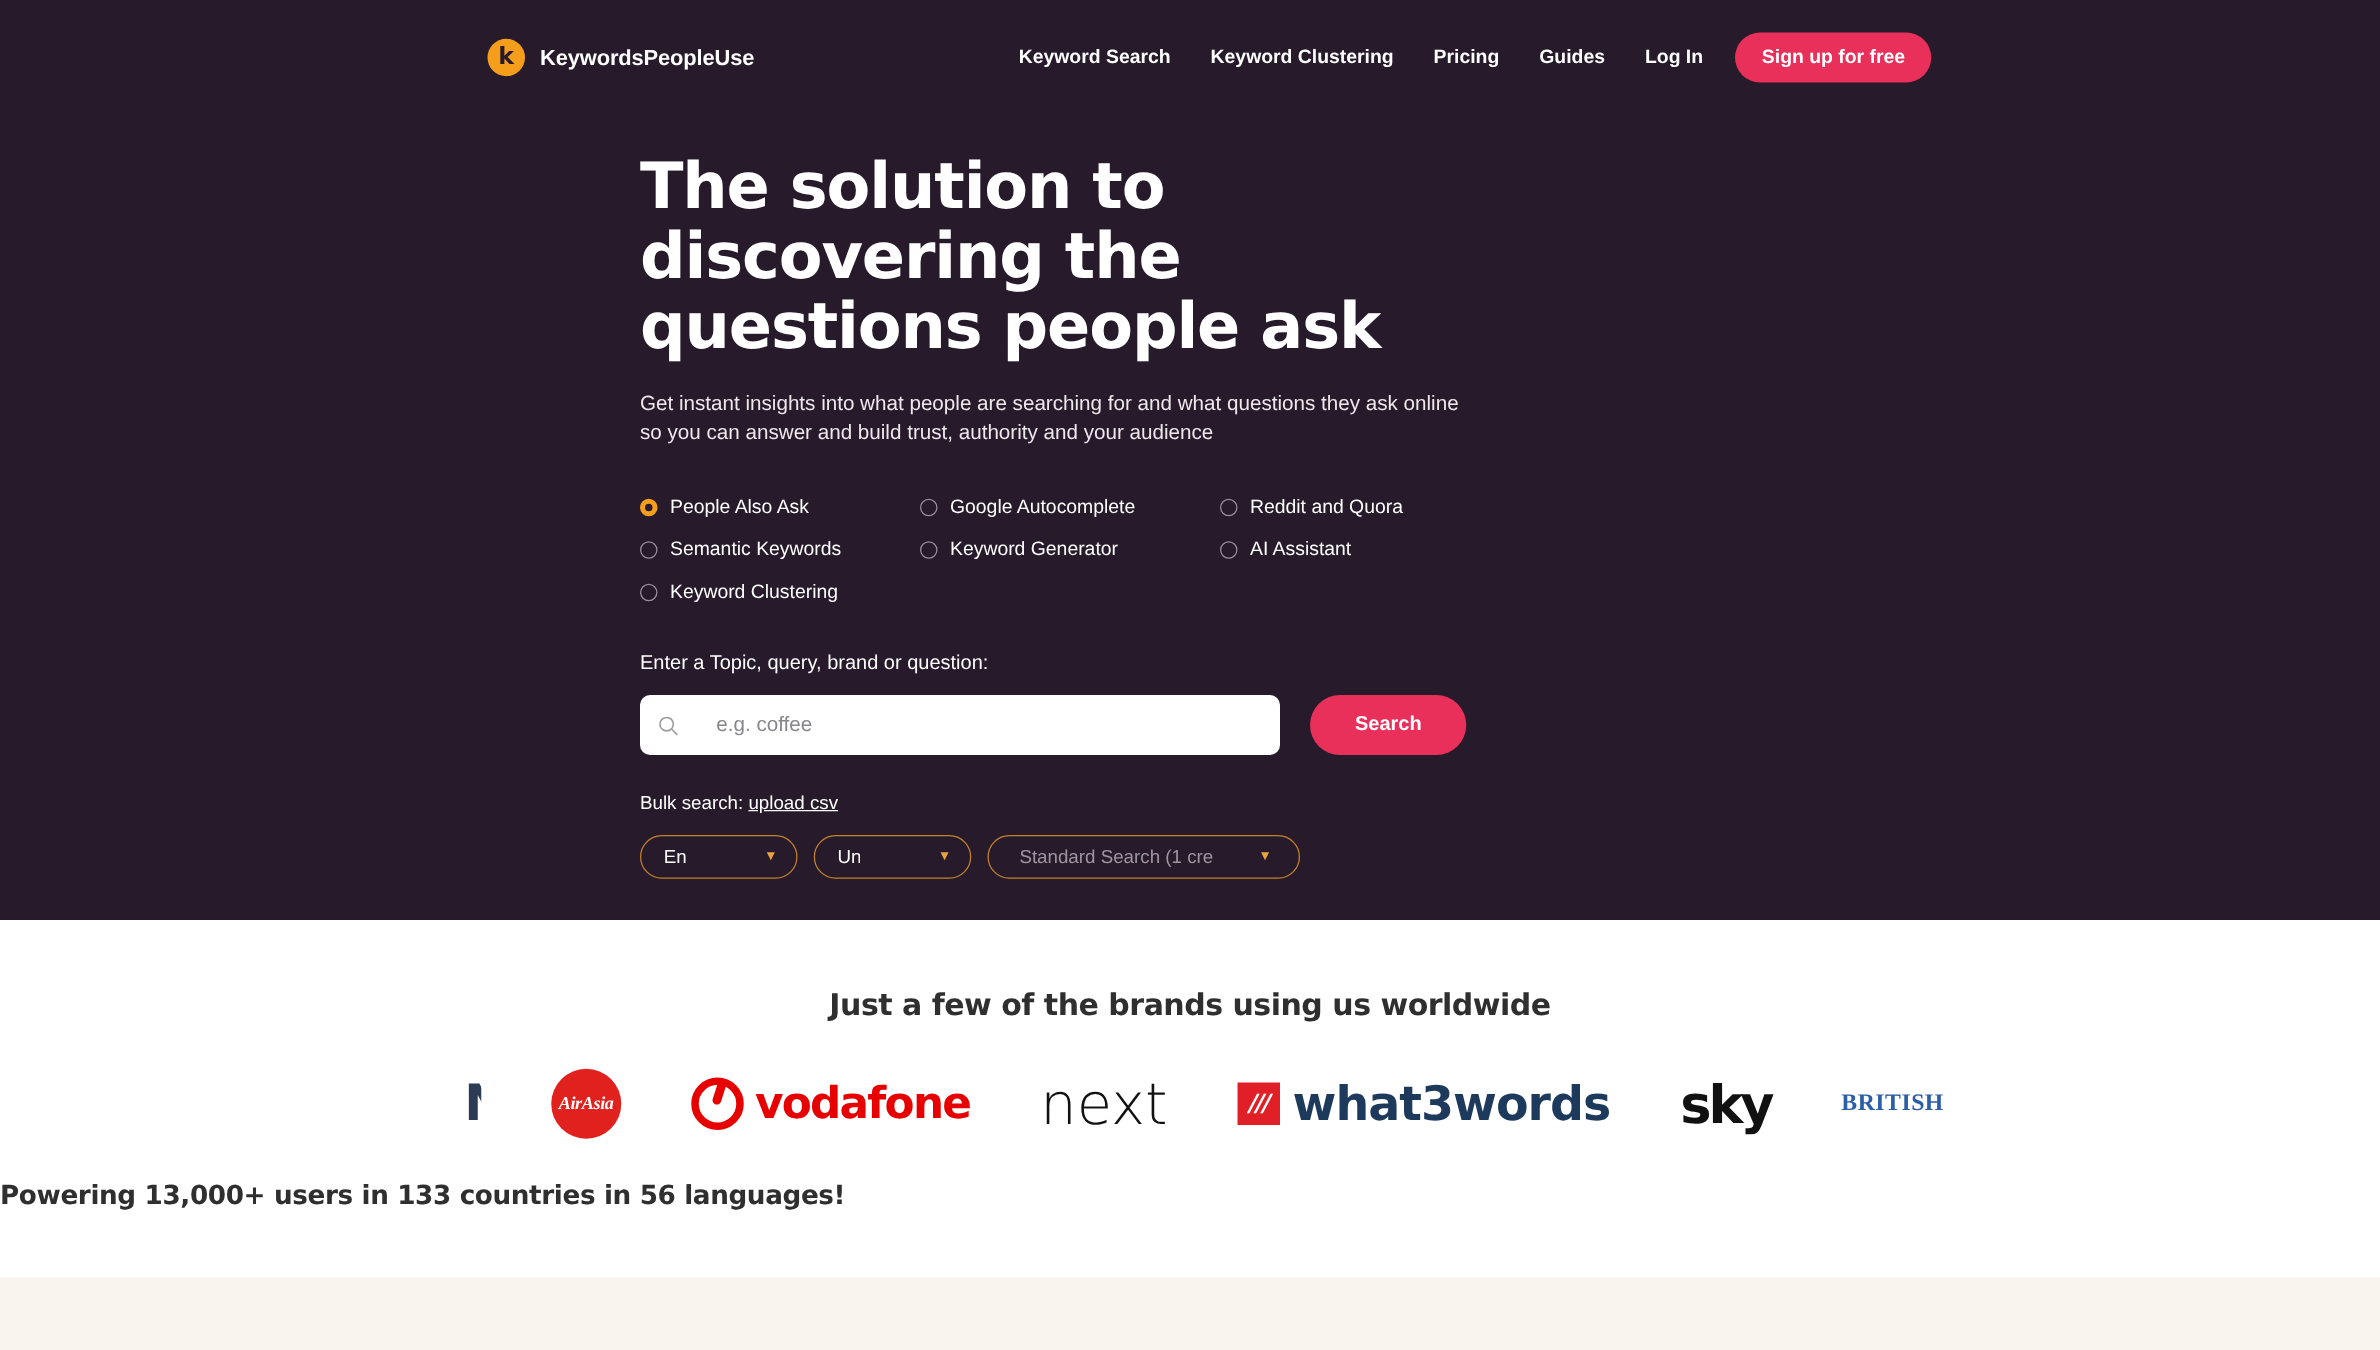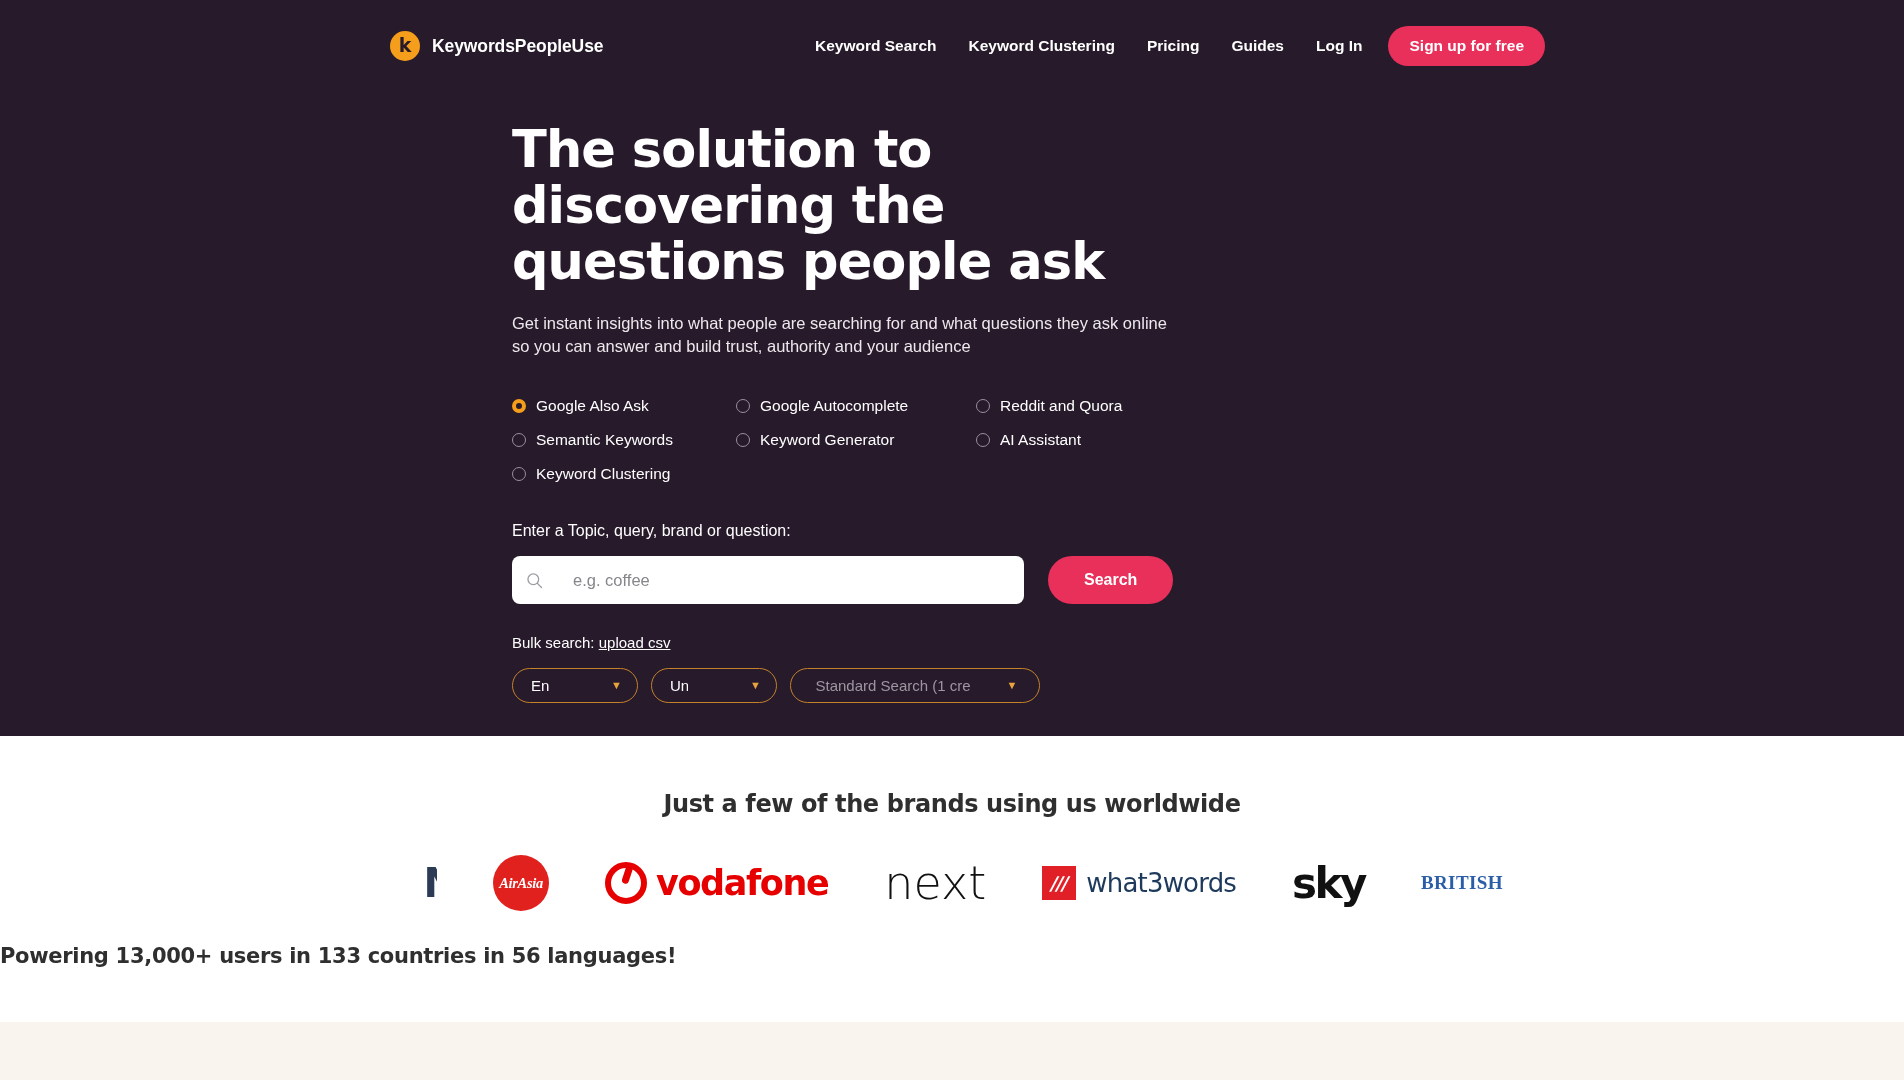--- a/index.html
+++ b/index.html
@@ -350,22 +350,22 @@
   .w3w-mark span {
     color: #ffffff;
     font-size: 19px;
     font-weight: bold;
     letter-spacing: -1.5px;
     font-family: "DejaVu Sans", sans-serif;
     transform: skewX(-12deg);
   }
   .w3w-text {
     color: #1D3A5C;
-    font-size: 26px;
-    font-weight: 400;
+    font-size: 38px;
+    font-weight: 700;
     letter-spacing: -0.8px;
     font-family: "DejaVu Sans", sans-serif;
   }
   .lg-sky {
     color: #111111;
     font-size: 42px;
     font-weight: bold;
     letter-spacing: -2.5px;
     font-family: "DejaVu Sans", sans-serif;
   }
@@ -424,21 +424,21 @@
 
   <div class="hero-inner">
 
     <h1 class="headline">The solution to discovering the questions people ask</h1>
     <p class="subhead">Get instant insights into what people are searching for and what questions they ask online so you can answer and build trust, authority and your audience</p>
 
     <div class="radio-grid">
 
       <label class="radio-opt selected">
         <span class="radio-dot"></span>
-        <span class="radio-label">Google Also Ask</span>
+        <span class="radio-label">People Also Ask</span>
       </label>
       <label class="radio-opt">
         <span class="radio-dot"></span>
         <span class="radio-label">Google Autocomplete</span>
       </label>
       <label class="radio-opt">
         <span class="radio-dot"></span>
         <span class="radio-label">Reddit and Quora</span>
       </label>
 

